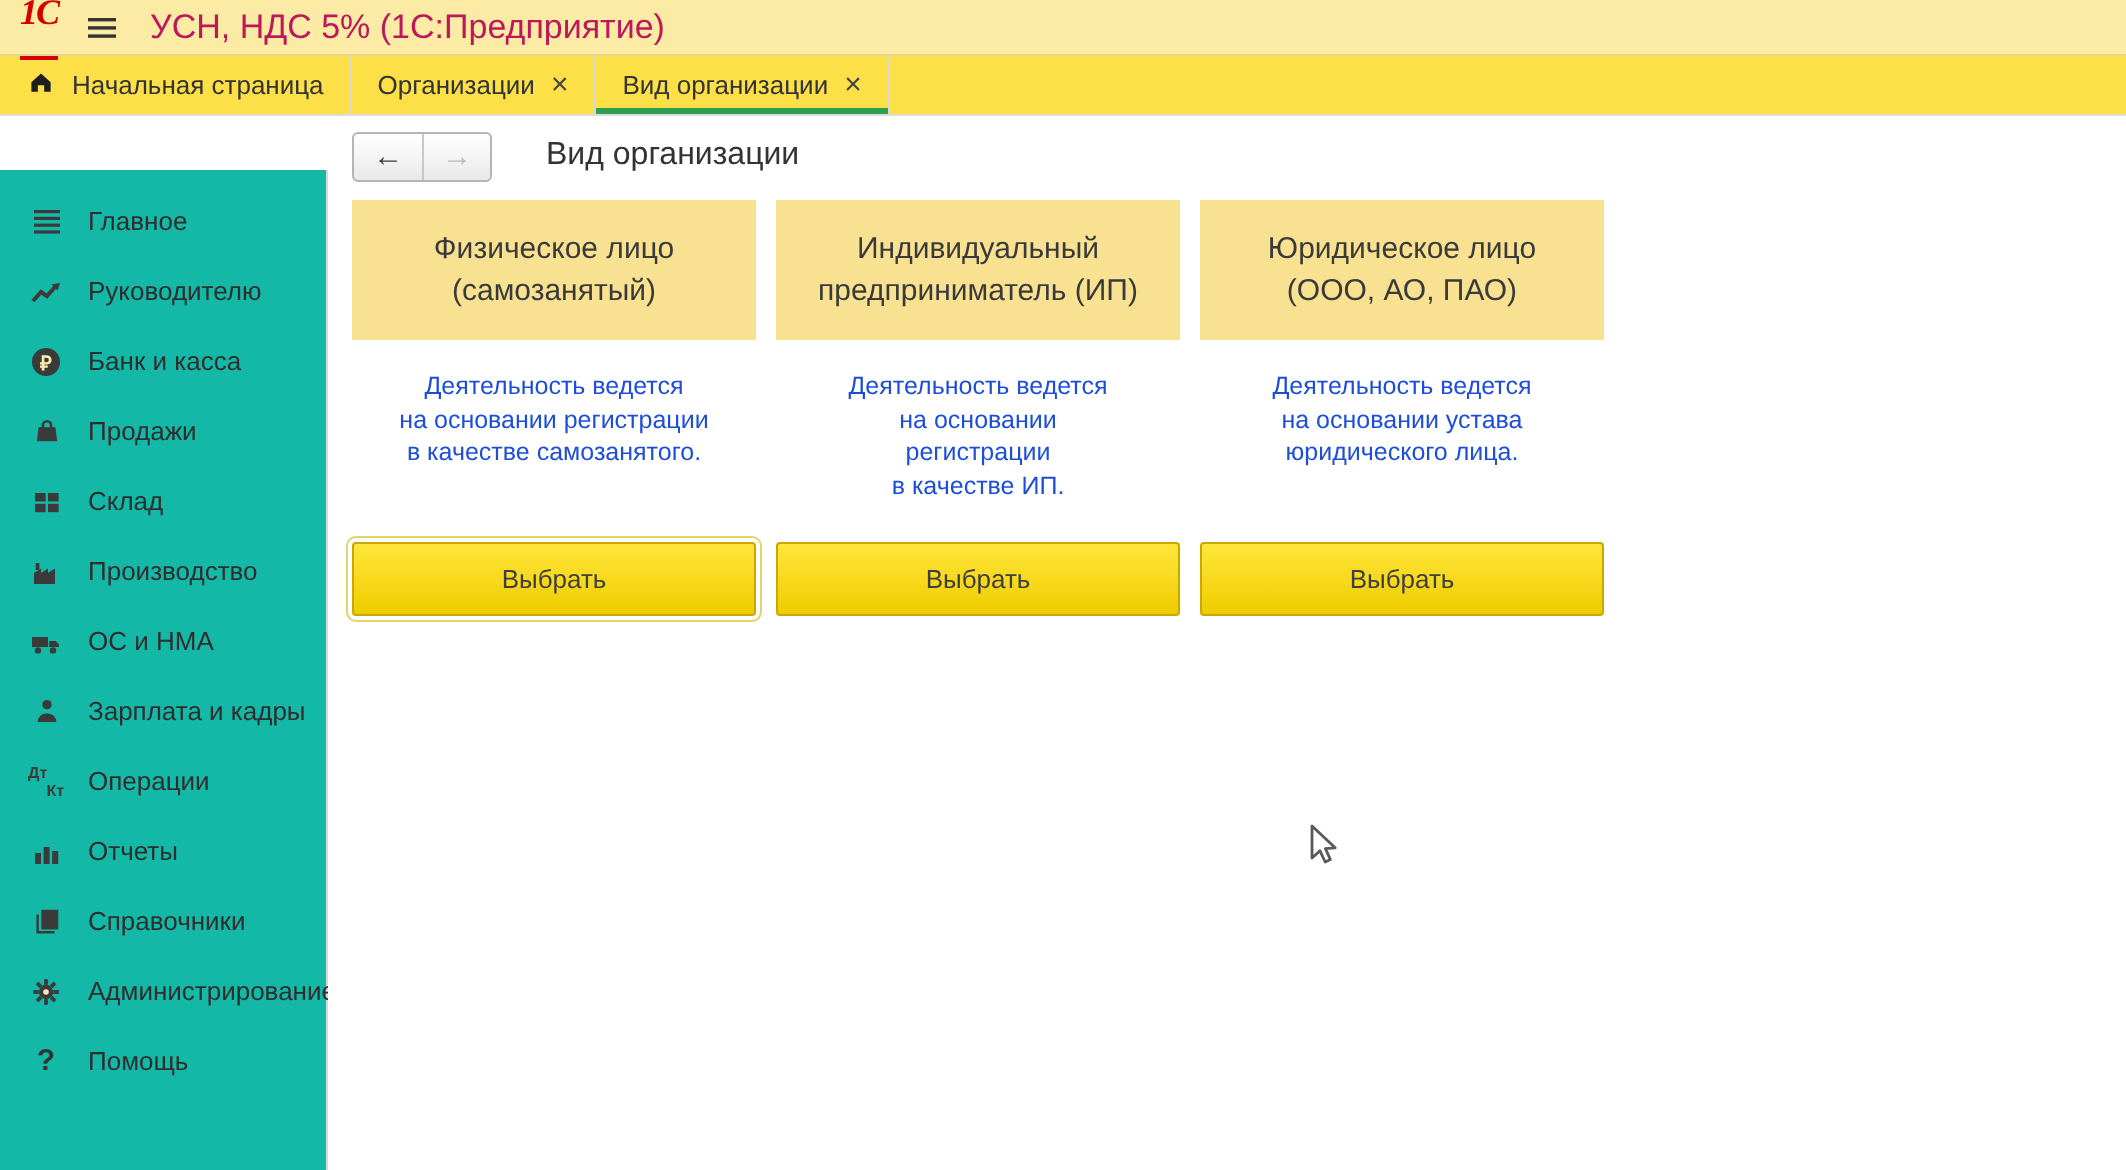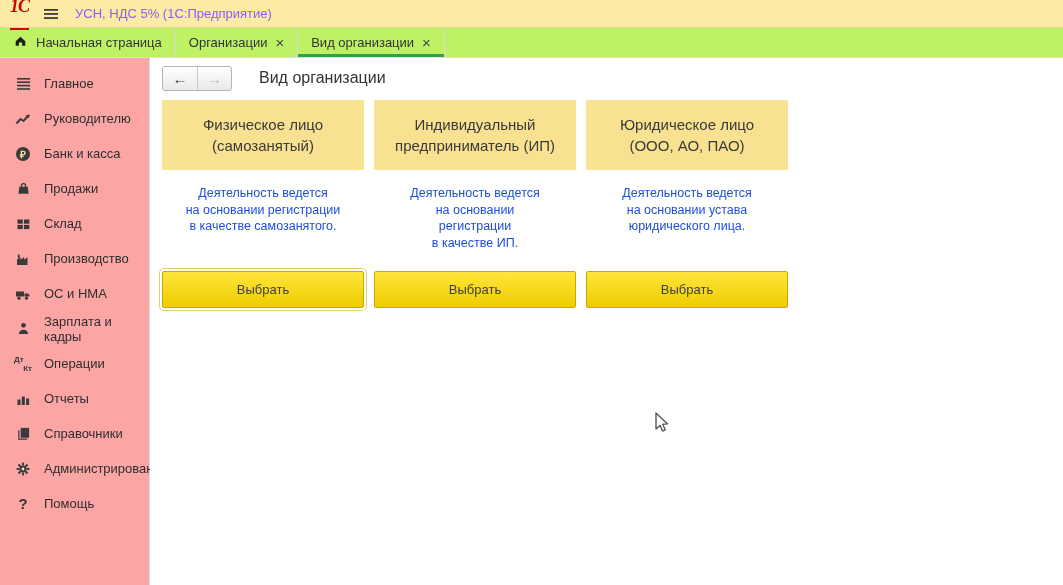--- a/index.html
+++ b/index.html
@@ -6,32 +6,32 @@
   html,body { width:1063px; height:585px; overflow:hidden; }
   body { font-family:"Liberation Sans", sans-serif; background:#fff; position:relative; color:#333; }
 
   
   .topbar { height:28px; background:#FCEBA4; display:flex; align-items:center; padding:0 10px;
             border-bottom:1px solid #e6d693; }
   .logo { color:#D40000; font-family:"Liberation Serif", serif; font-weight:bold; font-style:italic;
           font-size:18px; letter-spacing:-1px; line-height:1; margin-right:14px;
           border-bottom:2px solid #D40000; padding-bottom:13px; }
   .hamburger { margin-right:16px; display:flex; align-items:center; }
-  .wtitle { font-size:13px; color:#8b5cf6; }
-
-  
-  .tabbar { height:30px; background:#bef264; display:flex; border-bottom:1px solid #dcdcdc; }
+  .wtitle { font-size:17px; color:#be185d; }
+
+  
+  .tabbar { height:30px; background:#fde047; display:flex; border-bottom:1px solid #dcdcdc; }
   .tab { display:flex; align-items:center; gap:8px; padding:0 13px; font-size:13px; color:#333;
          position:relative; cursor:default; border-right:1px solid #d8d8d8; }
   .tab .close { color:#444; font-size:15px; line-height:1; }
   .tab.active::after { content:""; position:absolute; left:0; right:0; bottom:0; height:3px; background:#2E9E4F; }
 
   
   .shell { display:flex; height:527px; }
-  .sidebar { width:150px; background:#fca5a5; border-right:1px solid #d9d9d9; padding-top:8px; flex-shrink:0; }
+  .sidebar { width:164px; background:#14b8a6; border-right:1px solid #d9d9d9; padding-top:8px; flex-shrink:0;margin-top:27px; }
   .sitem { display:flex; align-items:center; height:35px; padding-left:14px; font-size:13px; color:#2e2e2e; cursor:default; }
   .sicon { width:18px; height:16px; margin-right:12px; display:flex; align-items:center; justify-content:center; flex-shrink:0; position:relative; }
   .sicon svg { display:block; }
   .ruble-circle { width:14px; height:14px; border-radius:50%; background:#3a3a3a; color:#FCEDAB;
                   font-size:10px; font-weight:bold; display:flex; align-items:center; justify-content:center; }
   .dtkt { width:18px; height:16px; position:relative; font-weight:bold; color:#3a3a3a; }
   .dtkt .t1 { position:absolute; top:-1px; left:0; font-size:8px;text-align:center; }
   .dtkt .t2 { position:absolute; bottom:-1px; right:0; font-size:8px; }
   .qmark { font-size:15px; font-weight:bold; color:#333; }
 

